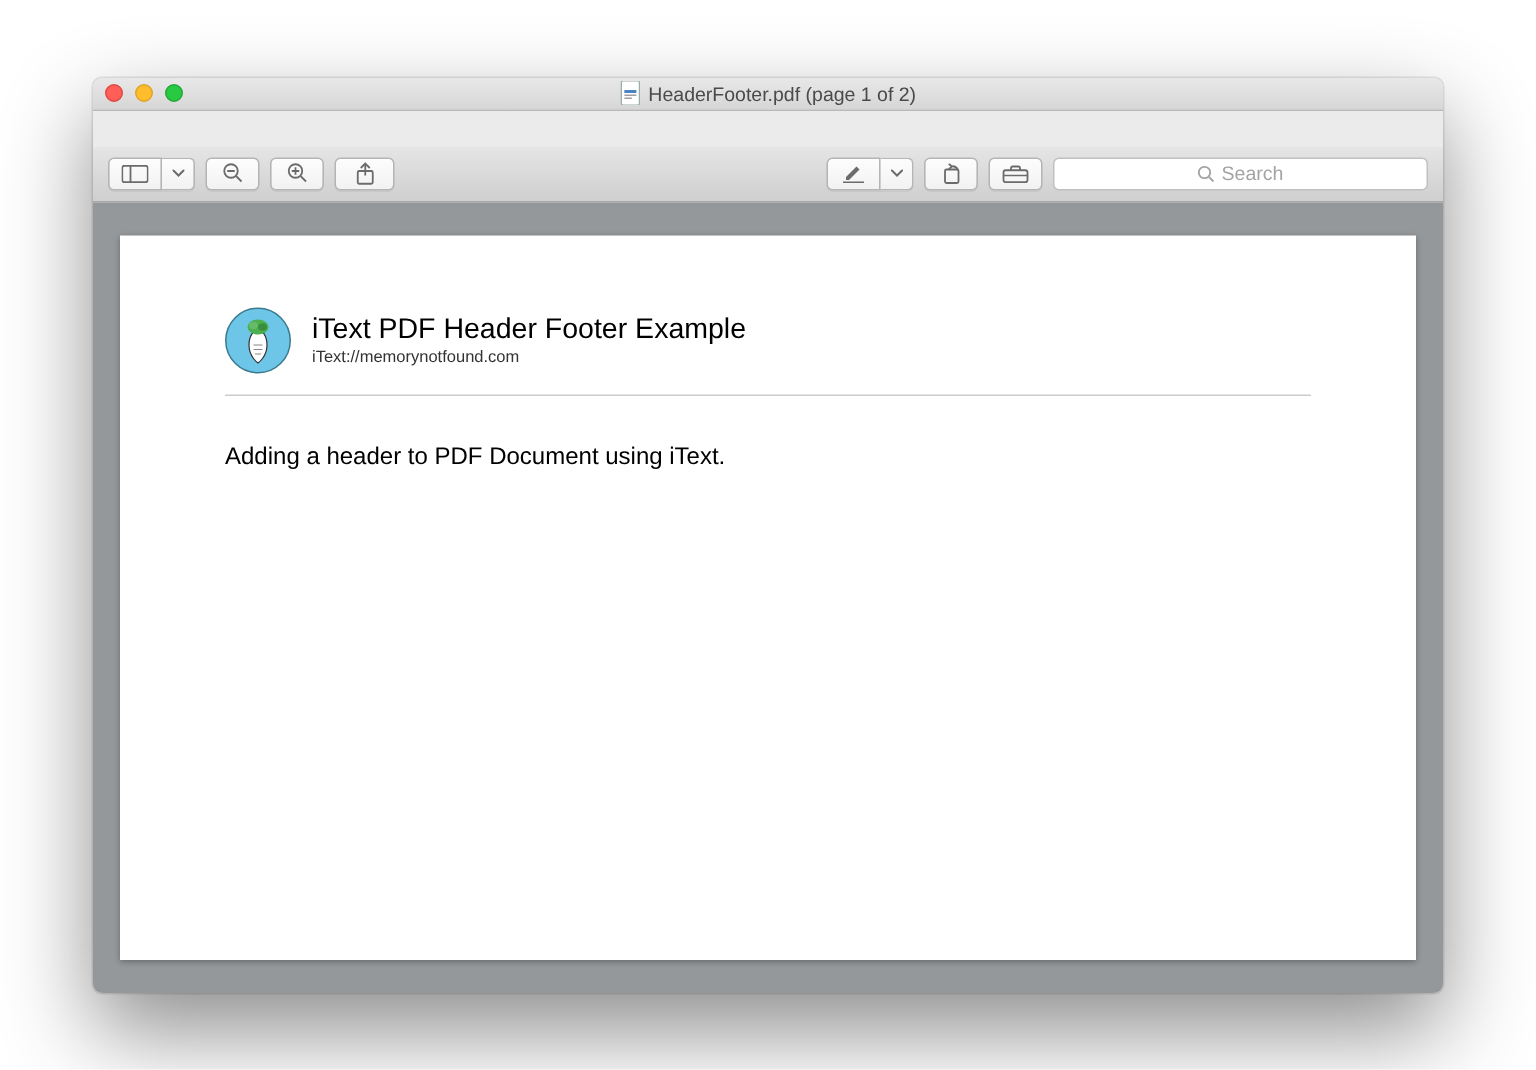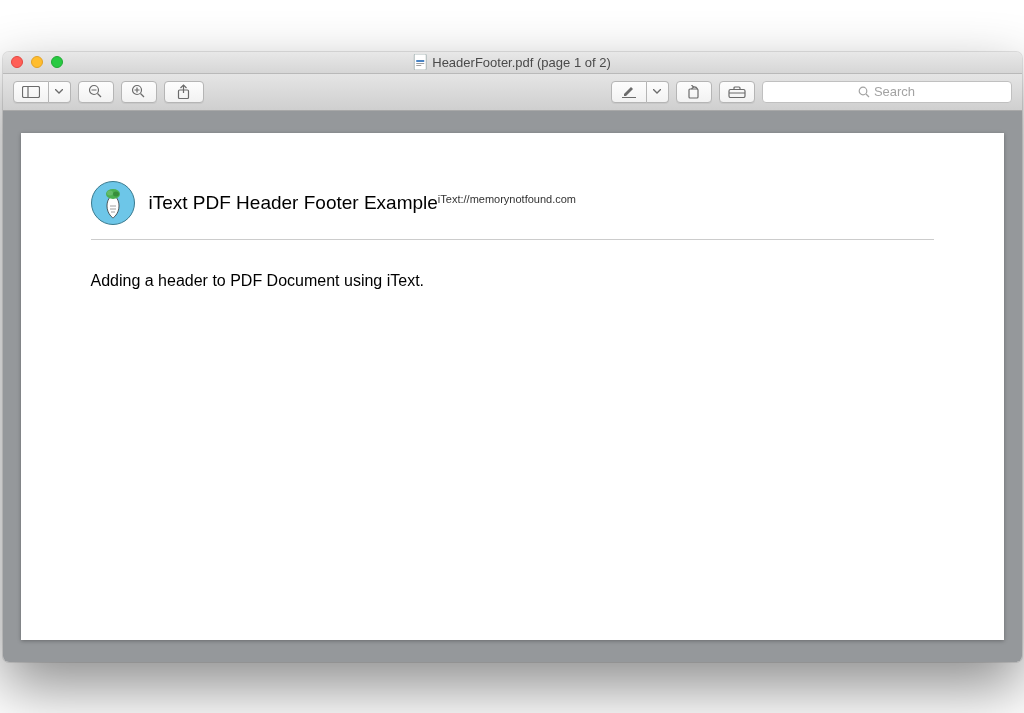--- a/index.html
+++ b/index.html
@@ -6,21 +6,21 @@
     body {
       font-family: -apple-system, BlinkMacSystemFont, "Helvetica Neue", Arial, sans-serif;
       background: #fff;
       display: flex;
       align-items: center;
       justify-content: center;
       min-height: 713px;
       width: 1024px;
     }
     .window {
-      width: 1019px;
+      width: 900px;
       height: 610px;
       background: #ebebeb;
       border-radius: 6px;
       box-shadow: 0 25px 60px rgba(0,0,0,0.45), 0 0 0 1px rgba(0,0,0,0.1);
       display: flex;
       flex-direction: column;
       overflow: hidden;
     }
     .titlebar {
       height: 22px;
@@ -60,20 +60,21 @@
       display: inline-block;
     }
     .toolbar {
       height: 37px;
       background: linear-gradient(to bottom, #e5e5e5, #cfcfcf);
       border-bottom: 1px solid #a8a8a8;
       display: flex;
       align-items: center;
       padding: 16px 10px;
       gap: 7px;
+      margin-top: 24px;
     }
     .toolbar-group {
       display: flex;
       gap: 0;
     }
     .toolbar-btn {
       height: 22px;
       min-width: 36px;
       background: linear-gradient(to bottom, #fdfdfd, #f2f2f2);
       border: 1px solid #b5b5b5;
@@ -127,21 +128,21 @@
       width: 44px;
       height: 44px;
       border-radius: 50%;
       background: #6dc6e8;
       display: flex;
       align-items: center;
       justify-content: center;
       position: relative;
       border: 1px solid #3a7a8f;
     }
-    .doc-title-block { display: flex; flex-direction: row; }
+    .doc-title-block { display: flex; flex-direction: column; }
     .doc-title {
       font-size: 19px;
       color: #000;
       font-weight: 400;
     }
     .doc-subtitle {
       font-size: 11px;
       color: #333;
       margin-top: 1px;
     }

